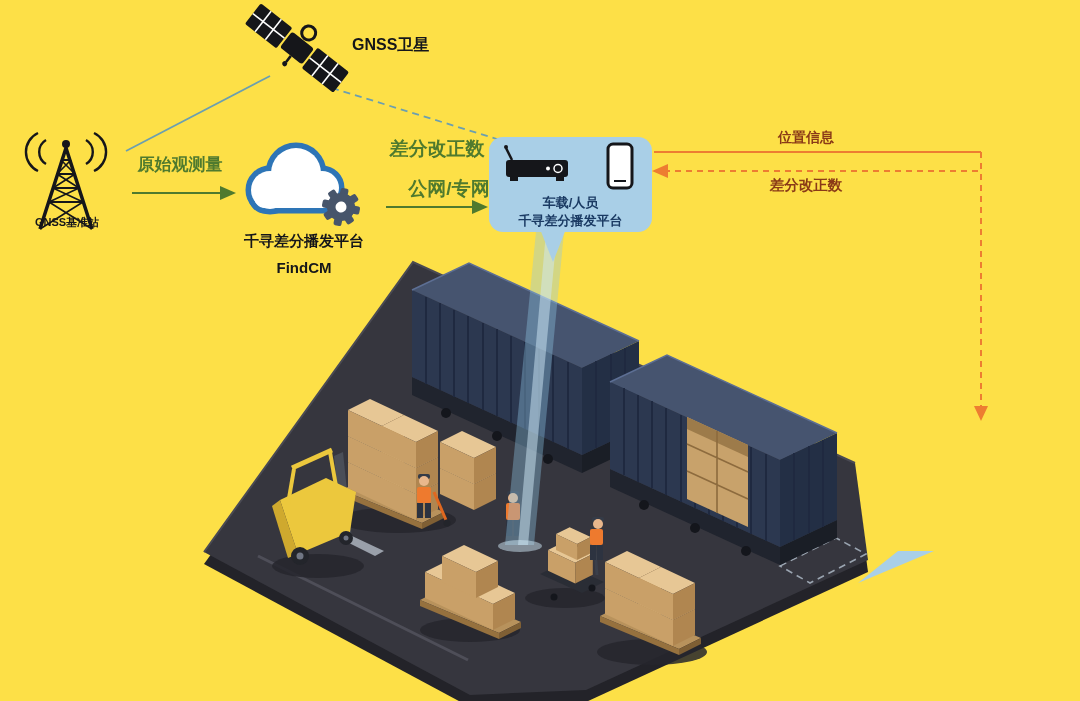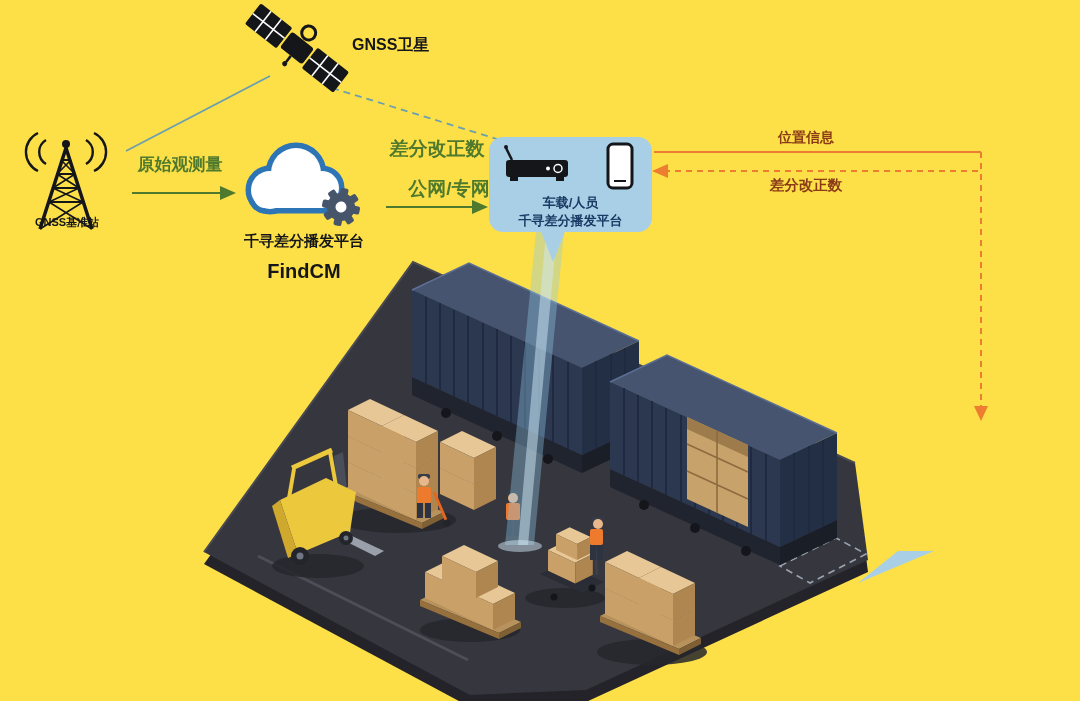--- a/index.html
+++ b/index.html
@@ -276,21 +276,21 @@
     <polygon class="bubbleFill" points="898,551 934,551 858,583"></polygon>
   </svg>
 
   <div class="lbl" style="left:352px;top:35px;font-size:16px">GNSS卫星</div>
 
   <div class="lbl center" style="left:6px;top:216px;width:122px;font-size:11px">GNSS基准站</div>
 
   <div class="lbl center c-green" style="left:128px;top:155px;width:104px;font-size:17px">原始观测量</div>
 
   <div class="lbl center" style="left:220px;top:232px;width:168px;font-size:15px">千寻差分播发平台</div>
-  <div class="lbl center" style="left:220px;top:259px;width:168px;font-size:20px">FindCM</div>
+  <div class="lbl center" style="left:220px;top:259px;width:168px;font-size:15px">FindCM</div>
 
   <div class="lbl center c-green" style="left:388px;top:138px;width:98px;font-size:19px">差分改正数</div>
   <div class="lbl center c-green" style="left:400px;top:178px;width:98px;font-size:19px">公网/专网</div>
 
   <div class="lbl center c-orange" style="left:758px;top:129px;width:96px;font-size:14px">位置信息</div>
   <div class="lbl center c-orange" style="left:758px;top:177px;width:96px;font-size:14.5px">差分改正数</div>
 
   <div class="bubble terminal">
     <svg width="150" height="52" viewBox="0 0 150 52">
       <g>

